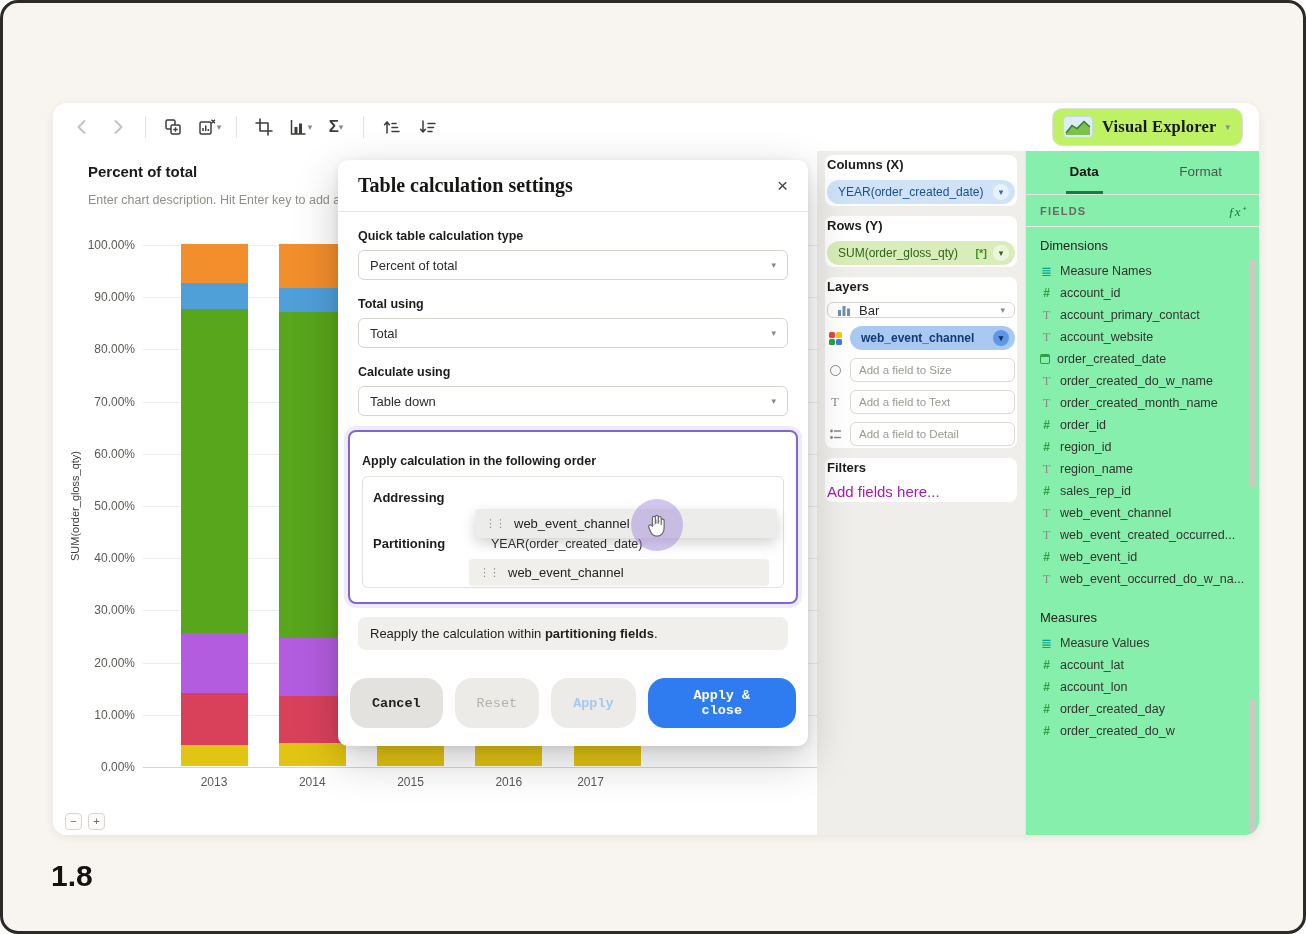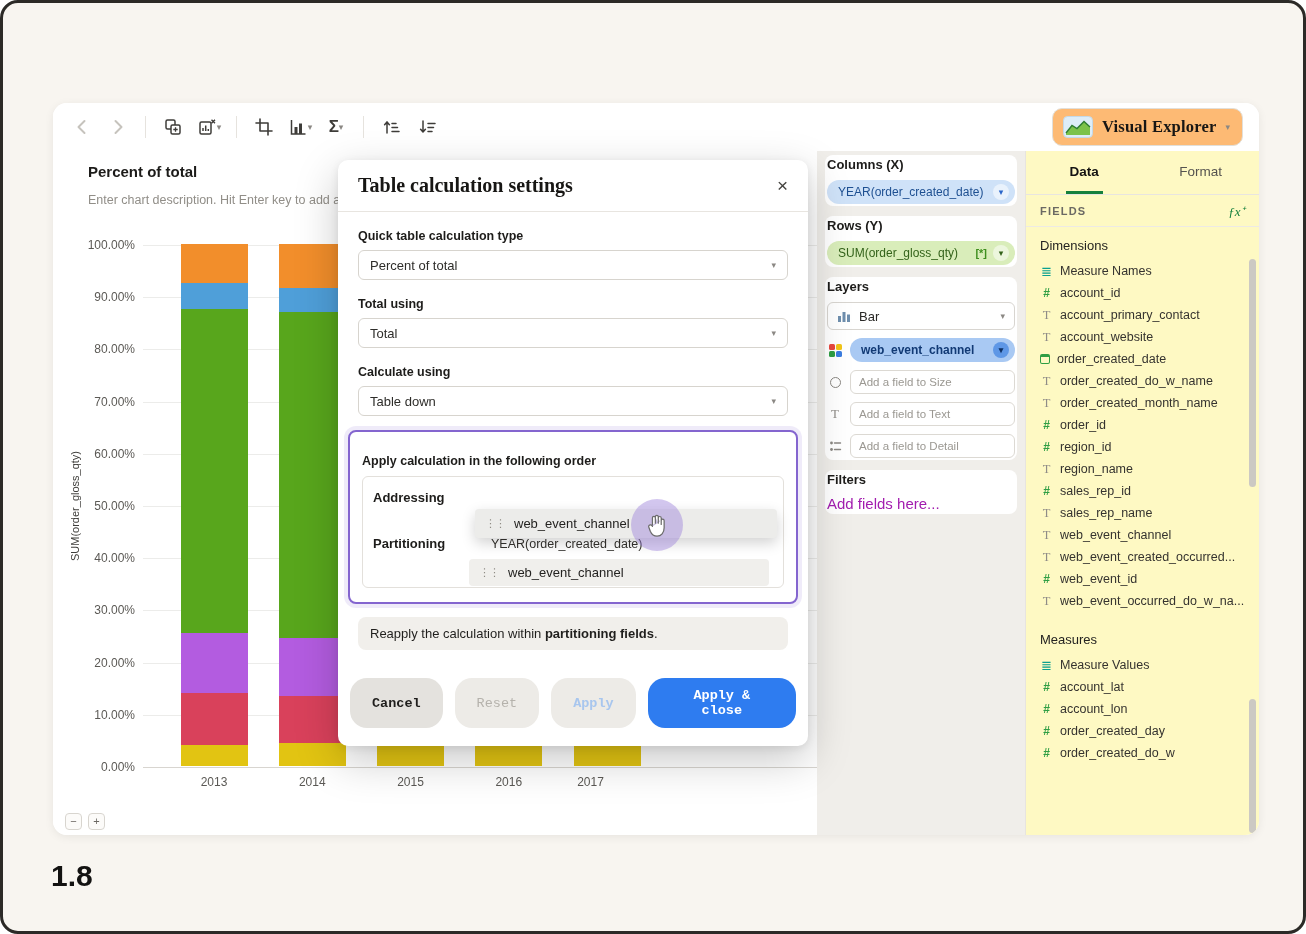--- a/index.html
+++ b/index.html
@@ -25,21 +25,21 @@
   
   .toolbar { position:absolute; left:0; top:0; right:0; height:48px; display:flex; align-items:center; padding:0 16px; background:#fff; }
   .tbtn { height:30px; min-width:26px; display:flex; align-items:center; justify-content:center; border-radius:6px; cursor:pointer; }
   .tgroup { display:flex; align-items:center; gap:10px; }
   .tsep { width:1px; height:22px; background:#e6e3de; margin:0 14px; }
   .chev { font-size:9px; color:#8b8884; line-height:1; }
   .chev::after { content:"▾"; }
   .sigma { font-size:17px; font-weight:700; color:#3e3c39; }
   .brand {
     margin-left:auto; display:flex; align-items:center; gap:9px;
-    border:1px solid #e2dfd9; border-radius:10px; background:#fdba74;
+    border:1px solid #e2dfd9; border-radius:10px; background:#bef264;
     height:38px; padding:0 12px 0 10px; cursor:pointer;
   }
   .brand-name { font-family:"Liberation Serif", serif; font-weight:700; font-size:16.5px; color:#171614; letter-spacing:.2px; }
 
   
   .canvas { position:absolute; left:0; top:48px; width:764px; bottom:0; background:#fff; }
   .chart-title { position:absolute; left:35px; top:12px; font-size:15px; font-weight:700; color:#1c1b19; }
   .chart-desc { position:absolute; left:35px; top:42px; font-size:12.5px; color:#918e88; white-space:nowrap; }
   .y-axis-title { position:absolute; left:22px; top:355px; transform:translate(-50%,-50%) rotate(-90deg); font-size:11px; color:#3f3e3b; white-space:nowrap; }
   #plot { position:absolute; left:90px; top:94px; width:675px; height:522px; }
@@ -62,31 +62,31 @@
   .pill-blue { background:#cfe2f8; color:#1d4f91; }
   .pill-green { background:#d9edba; color:#33621a; }
   .pill-strong-blue { background:#a9c9f3; color:#123a75; font-weight:600; }
   .pill .lbl { flex:1; white-space:nowrap; overflow:hidden; text-overflow:ellipsis; }
   .chev-circle { width:16px; height:16px; flex:none; border-radius:50%; display:flex; align-items:center; justify-content:center; }
   .pill-blue .chev-circle { background:rgba(255,255,255,.55); color:#2b66c9; }
   .pill-green .chev-circle { background:rgba(255,255,255,.5); color:#33621a; }
   .pill-strong-blue .chev-circle { background:#5e97e6; color:#0d2f63; }
   .chev-circle .chev { color:inherit; }
   .badge-green { color:#3f8f1f; font-weight:700; font-size:11px; flex:none; }
-  .mark-select { display:flex; align-items:center; gap:8px; height:28px; border:1px solid #d8d5d0; border-radius:6px; padding:0 9px; font-size:13px; color:#2a2927; background:#fff; cursor:pointer; }
+  .mark-select { display:flex; align-items:center; gap:8px; height:16px; border:1px solid #d8d5d0; border-radius:6px; padding:0 9px; font-size:13px; color:#2a2927; background:#fff; cursor:pointer; }
   .mark-select .lbl { flex:1; }
   .layer-row { display:flex; align-items:center; gap:7px; margin-top:8px; }
   .layer-ico { width:16px; flex:none; display:flex; justify-content:center; align-items:center; }
   .drop-field { flex:1; height:24px; border:1px solid #dcd9d3; border-radius:6px; background:#fff; color:#9b9892; font-size:11.5px; display:flex; align-items:center; padding:0 8px; white-space:nowrap; overflow:hidden; }
   .size-circle { width:11px; height:11px; border:1.5px solid #8a8782; border-radius:50%; }
   .t-glyph { font-family:"Liberation Serif", serif; color:#8f8c87; font-size:13px; }
   .placeholder-text { font-size:15px; color:#a21caf; }
 
   
-  .fields-panel { position:absolute; left:972px; top:48px; right:0; bottom:0; background:#fef9c3; border-left:1px solid #e7e4df; }
+  .fields-panel { position:absolute; left:972px; top:48px; right:0; bottom:0; background:#86efac; border-left:1px solid #e7e4df; }
   .tabs { height:44px; display:flex; border-bottom:1px solid #e8e5e0; }
   .tab { flex:1; display:flex; align-items:flex-end; justify-content:center; font-size:13.5px; color:#55534f; cursor:pointer; }
   .tab span { padding:0 4px 12px; border-bottom:3px solid transparent; }
   .tab[data-active="true"] span { border-bottom-color:#15803d; color:#141312; font-weight:700; }
   .fields-head { height:32px; padding:0 14px; display:flex; align-items:center; justify-content:space-between; border-bottom:1px solid #edeae5; }
   .fields-head .hd { font-size:11px; font-weight:700; letter-spacing:1.2px; color:#6b6963; }
   .fx { color:#15803d; font-size:13px; font-style:italic; font-family:"Liberation Serif", serif; cursor:pointer; }
   .sec-title { margin:11px 14px 7px; font-size:13px; color:#242321; }
   .f-item { height:22px; display:flex; align-items:center; gap:7px; padding:0 24px 0 14px; font-size:12.5px; color:#35332f; white-space:nowrap; overflow:hidden; cursor:pointer; }
   .fi-ico { width:13px; flex:none; display:flex; align-items:center; justify-content:center; }
@@ -444,24 +444,20 @@
           <div class="f-item">
             <span class="fi-ico" data-icon="text"></span>
             <span>region_name</span>
           </div>
 
           <div class="f-item">
             <span class="fi-ico" data-icon="hash"></span>
             <span>sales_rep_id</span>
           </div>
 
-          <div class="f-item">
-            <span class="fi-ico" data-icon="text"></span>
-            <span>sales_rep_name</span>
-          </div>
 
           <div class="f-item">
             <span class="fi-ico" data-icon="text"></span>
             <span>web_event_channel</span>
           </div>
 
           <div class="f-item">
             <span class="fi-ico" data-icon="text"></span>
             <span>web_event_created_occurred...</span>
           </div>

